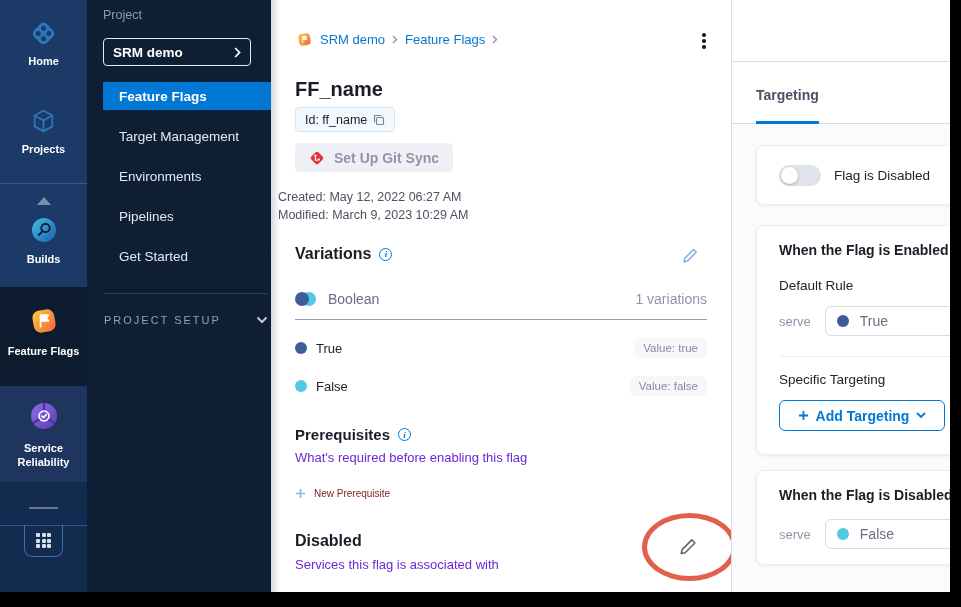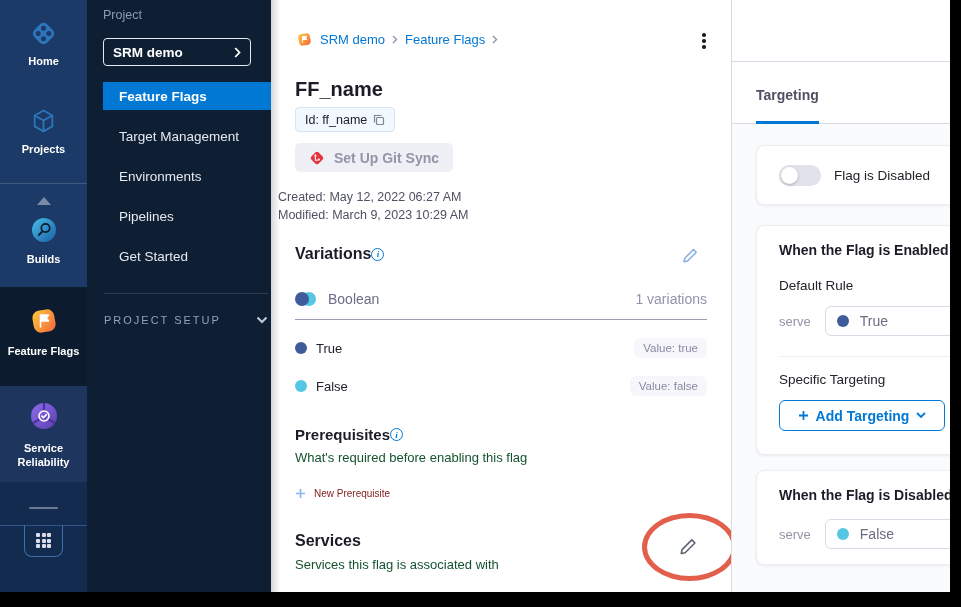--- a/index.html
+++ b/index.html
@@ -37,36 +37,36 @@
   .main-shadow { position:absolute; left:0; top:0; width:9px; height:592px; background:linear-gradient(90deg, rgba(20,30,50,0.18), rgba(20,30,50,0)); }
   .crumbs { position:absolute; left:25px; top:31px; display:flex; align-items:center; gap:7px; font-size:13px; }
   .crumb-link { color:#0278D5; cursor:pointer; }
   .kebab { position:absolute; right:18px; top:30px; width:18px; height:22px; display:flex; flex-direction:column; align-items:center; justify-content:center; gap:2.5px; cursor:pointer; }
   .kebab i { width:3.5px; height:3.5px; border-radius:50%; background:#1C1C28; }
   .flag-title { position:absolute; left:24px; top:78px; font-size:20px; font-weight:bold; color:#1C1C28; }
   .id-chip { position:absolute; left:24px; top:107px; height:25px; background:#F1F8FE; border:1px solid #D5E5F5; border-radius:4px; display:flex; align-items:center; gap:6px; padding:0 9px; font-size:12.5px; color:#22222A; }
   .git-btn { position:absolute; left:24px; top:143px; height:29px; background:#EFF0F6; border-radius:5px; display:flex; align-items:center; gap:9px; padding:0 14px; cursor:pointer; }
   .git-btn span { color:#9394A8; font-size:14px; font-weight:bold; }
   .meta { position:absolute; left:7px; top:188px; font-size:12.5px; color:#4F5162; line-height:18px; }
-  .sec-head { display:flex; align-items:center; gap:0; font-size:16px; font-weight:bold; color:#1C1C28; }
+  .sec-head { display:flex; align-items:center; gap:8px; font-size:16px; font-weight:bold; color:#1C1C28; }
   .variations { position:absolute; left:24px; top:245px; width:412px; }
   .pencil-blue { position:absolute; right:8px; top:2px; cursor:pointer; }
   .bool-row { margin-top:28px; display:flex; align-items:center; justify-content:space-between; }
   .bool-left { display:flex; align-items:center; gap:12px; color:#6B6D85; font-size:14px; }
   .circ { width:14px; height:14px; border-radius:50%; display:inline-block; }
   .circ.overlap { margin-left:-7px; }
   .count { color:#9293AB; font-size:14px; }
   .v-hr { margin-top:12px; border:none; border-top:1px solid #9A9CB5; }
   .var-row { margin-top:18px; display:flex; align-items:center; justify-content:space-between; }
   .var-left { display:flex; align-items:center; gap:9px; color:#22222A; font-size:13px; }
   .dot { width:12px; height:12px; border-radius:50%; display:inline-block; }
   .val-chip { background:#F7F7FB; border-radius:6px; padding:4px 9px; font-size:11.5px; color:#8789A3; }
   .prereq { position:absolute; left:24px; top:426px; }
   .prereq .head { font-size:15px; }
-  .sub { margin-top:7px; color:#14532d; font-size:13px; }
+  .sub { margin-top:7px; color:#6d28d9; font-size:13px; }
   .add-link { position:absolute; left:24px; top:488px; display:flex; align-items:center; gap:8px; color:#7f1d1d; font-size:10px; cursor:pointer; }
   .services { position:absolute; left:24px; top:532px; }
   .red-ellipse { position:absolute; left:371px; top:513px; width:95px; height:68px; border:5px solid #E2604B; border-radius:50%; }
   .pencil-gray { position:absolute; left:408px; top:537px; cursor:pointer; }
 
   
   .rpanel { position:absolute; left:731px; top:0; width:219px; height:592px; background:#FAFBFC; border-left:1px solid #D9DAE5; overflow:hidden; }
   .rp-head { position:absolute; left:0; top:0; width:219px; height:62px; background:#fff; border-bottom:1px solid #D9DAE5; }
   .rp-tabs { position:absolute; left:0; top:62px; width:219px; height:62px; background:#fff; border-bottom:1px solid #D9DAE5; display:flex; align-items:flex-end; padding-left:24px; gap:18px; }
   .tab { font-size:14px; padding-bottom:18px; color:#6B6D85; cursor:pointer; }
@@ -308,21 +308,21 @@
     </section>
     <div class="add-link">
       <svg width="11" height="11" viewBox="0 0 11 11">
         <path d="M5.5 1v9M1 5.5h9" stroke="#8CB8EC" stroke-width="1.7"></path>
       </svg>
       <span>New Prerequisite</span>
     </div>
 
     <section class="services">
       <div class="sec-head head">
-        <span>Services</span>
+        <span>Disabled</span>
       </div>
       <div class="sub">Services this flag is associated with</div>
     </section>
     <div class="red-ellipse"></div>
     <svg class="pencil-gray" width="19" height="19" viewBox="0 0 16 16">
       <path d="M10.8 2.4l2.6 2.6-8.2 8.2-3.3.7.7-3.3z" fill="none" stroke="#5B6270" stroke-width="1.3" stroke-linejoin="round"></path>
     </svg>
   </main>
 
   <aside class="rpanel">

